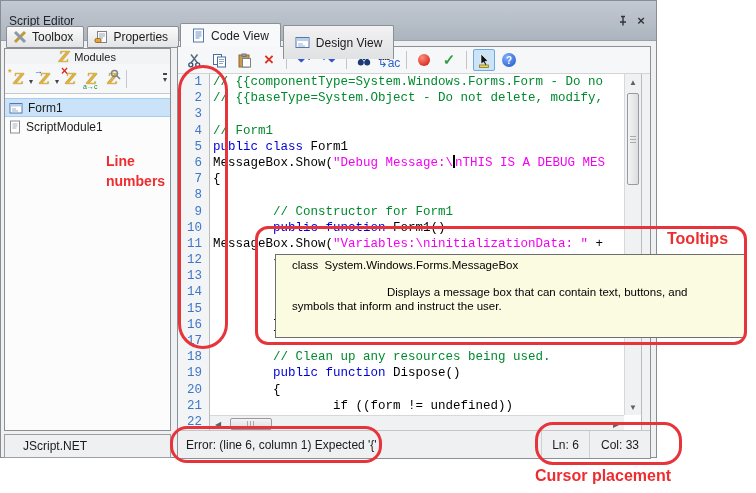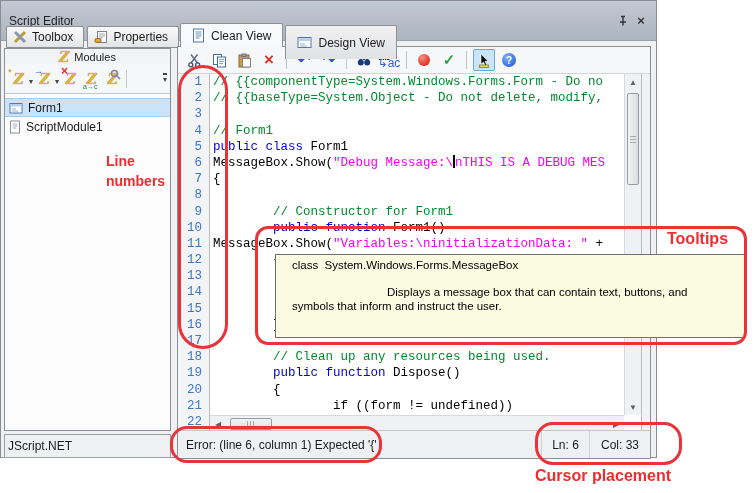--- a/index.html
+++ b/index.html
@@ -42,21 +42,21 @@
   .caret-dd { font-size:8px; color:#444; margin:6px 1px 0 0; }
   .lt-sep { width:1px; height:18px; background:#c6c9cc; margin:0 3px; }
   .ovfbtn { margin-left:auto; font-size:8px; color:#444; border-top:2px solid #444;
             line-height:8px; padding-top:1px; }
   .tree { padding-top:4px; background:#fcfcfc; }
   .titem { height:19px; display:flex; align-items:center; gap:5px; padding-left:4px;
            font-size:12px; }
   .titem.sel { background:#cbe3f9; border-top:1px solid #a4cdf0; border-bottom:1px solid #a4cdf0; }
   .lstatus { position:absolute; left:3px; top:433px; width:167px; height:24px;
              border:1px solid #9ba0a6; background:#eef0f2; display:flex; align-items:center;
-             padding-left:3px; font-size:12px; }
+             padding-left:18px; font-size:12px; }
   
   .etabs { position:absolute; left:179px; top:22px; height:24px; display:flex; gap:2px; z-index:6; }
   .etab { display:flex; align-items:center; gap:6px; padding:0 11px; height:34px; margin-top:2px;
           border:1px solid #8c8f94; border-bottom:none; border-radius:2px 2px 0 0;
           background:linear-gradient(#f2f2f3,#e0e1e3); font-size:12px; }
   .etab.active { background:#f8f9fa; height:24px; margin-top:0; }
   .epanel { position:absolute; left:176px; top:45px; width:474px; height:413px;
             border:1px solid #8c8f94; background:#f1f2f3; }
   .etoolbar { position:absolute; left:0; top:0; right:0; height:27px;
               background:#f6f7f8; border-bottom:1px solid #d2d4d6;
@@ -223,21 +223,21 @@
   <div class="lstatus">
     <span>JScript.NET</span>
   </div>
 
   <div class="etabs">
     <div class="etab active">
       <svg width="13" height="15" viewBox="0 0 13 15">
         <rect x="1.5" y="1" width="10" height="13" fill="#fff" stroke="#5577aa"></rect>
         <path d="M3.5 4 h6 M3.5 6 h6 M3.5 8 h6 M3.5 10 h4" stroke="#6f8fc0" stroke-width="1"></path>
       </svg>
-      <span>Clean View</span>
+      <span>Code View</span>
     </div>
     <div class="etab">
       <svg width="15" height="13" viewBox="0 0 15 13">
         <rect x="1" y="1.5" width="13" height="10" fill="#fff" stroke="#5577aa"></rect>
         <rect x="1.5" y="2" width="12" height="3" fill="#b9cfec"></rect>
         <path d="M3 8 h5 M3 10 h7" stroke="#9ab0cc" stroke-width="1"></path>
       </svg>
       <span>Design View</span>
     </div>
   </div>

